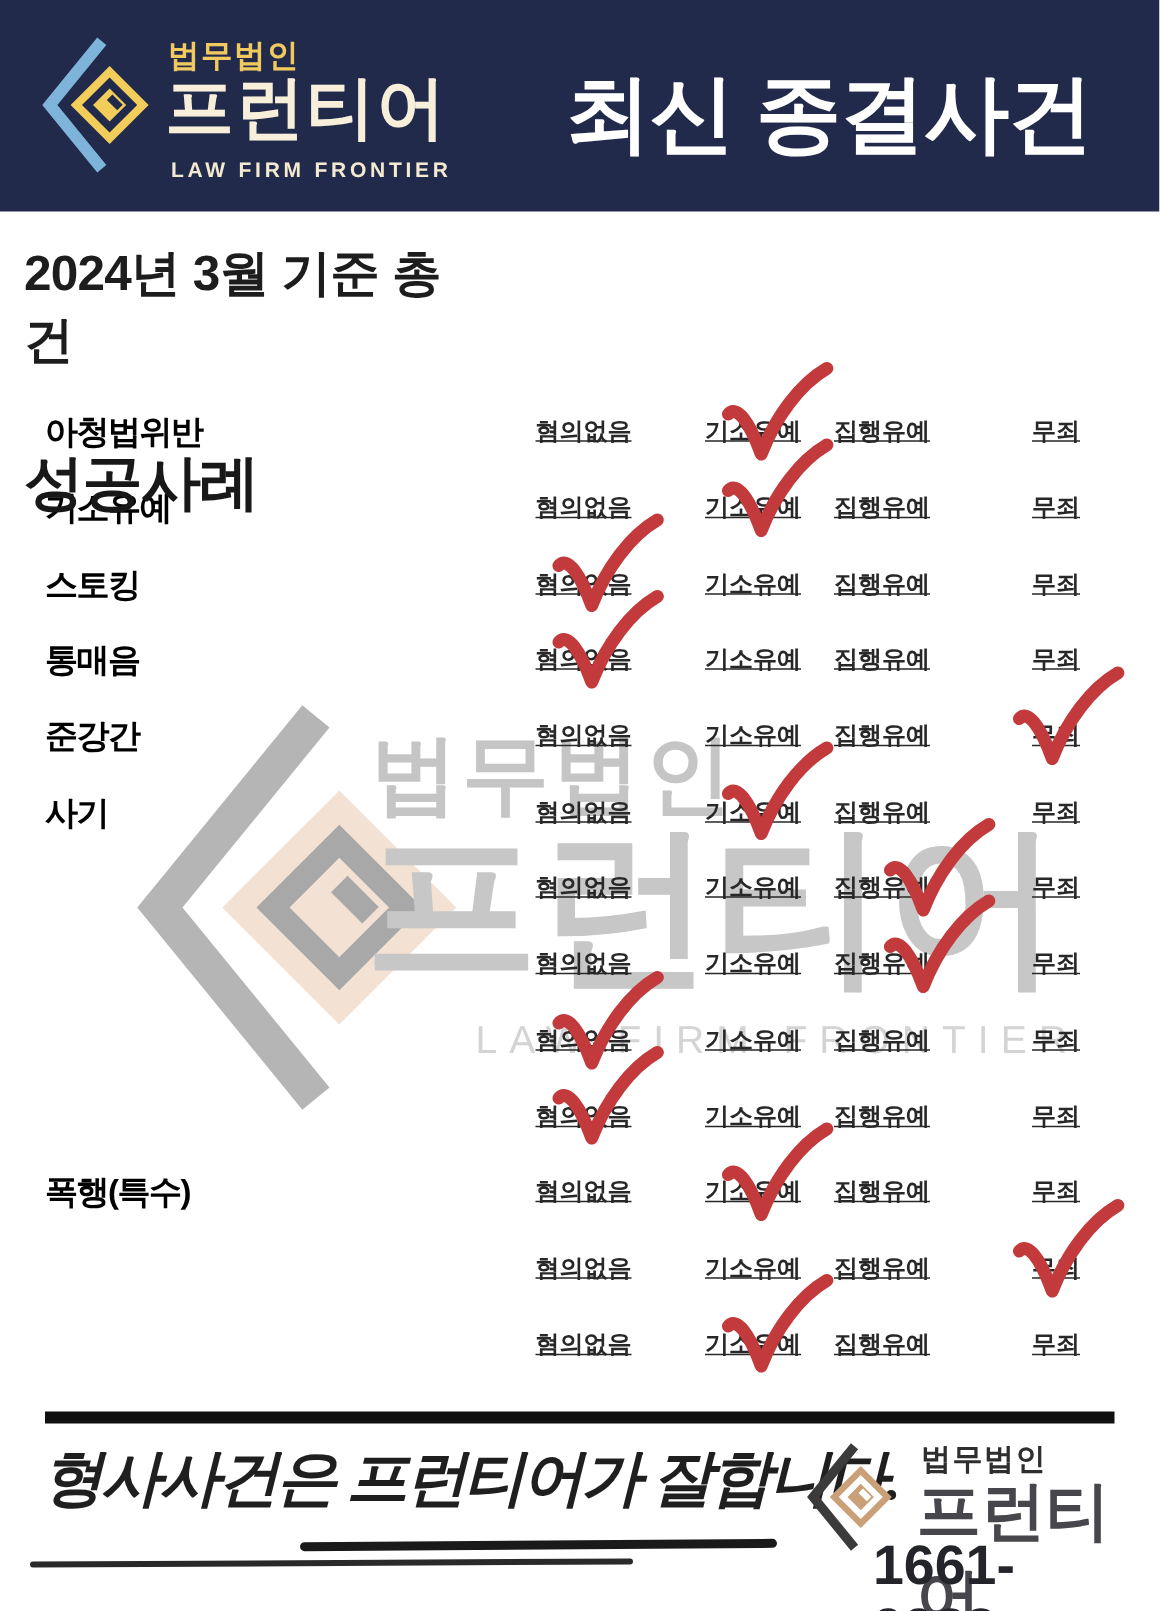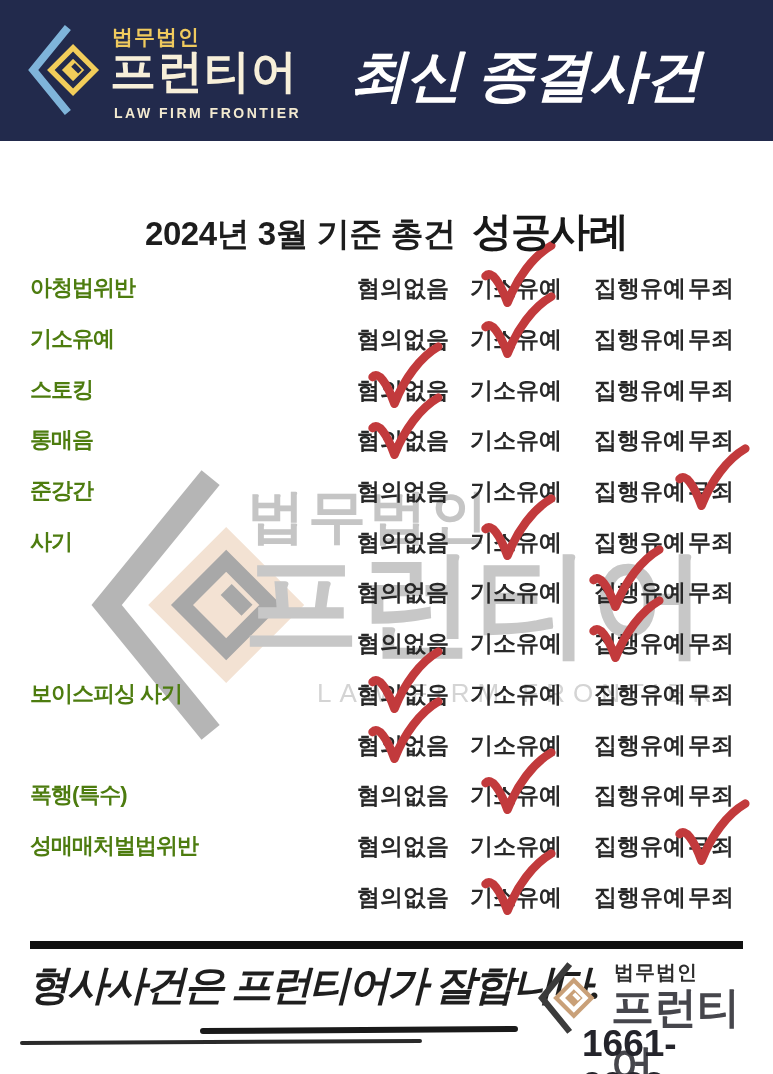--- a/index.html
+++ b/index.html
@@ -6,50 +6,50 @@
   body { width:773px; height:1074px; overflow:hidden; background:#fff;
          font-family:"Liberation Sans", sans-serif; position:relative; }
   #page { position:absolute; inset:0; width:773px; height:1074px; background:#fff; }
 
   
   .header { position:absolute; left:0; top:0; width:773px; height:141px; background:#222a4c; }
   .hmark { position:absolute; left:28px; top:16px; width:78px; height:108px; }
   .h-brand-small { position:absolute; left:112px; top:23px; font-size:21px; font-weight:800; color:#f0ca5e; letter-spacing:1px; }
   .h-brand-large { position:absolute; left:110px; top:44px; font-size:46px; font-weight:900; color:#f7efd9; letter-spacing:1px; line-height:1.2; }
   .h-brand-sub   { position:absolute; left:114px; top:105px; font-size:14px; font-weight:700; color:#f3ead0; letter-spacing:2.5px; }
-  .h-title { position:absolute; left:350px; right:18px; top:38px; 
-             font-size:57px; font-weight:900; color:#ffffff; letter-spacing:-1px;font-style:italic; }
+  .h-title { position:absolute; left:350px; right:18px; top:38px; text-align:center;
+             font-size:57px; font-weight:900; color:#ffffff; letter-spacing:-1px; }
 
   
   .subtitle { position:absolute; left:0; top:160px; width:773px; display:flex;
-              justify-content:center; align-items:baseline; z-index:2; }
+              justify-content:center; align-items:baseline; z-index:2;flex-direction:column; }
   .sub-prefix { font-size:33px; font-weight:600; color:#1d1d1d; letter-spacing:-0.5px; }
   .sub-count { font-size:57px; font-weight:700; line-height:1; margin:0 3px 0 10px; letter-spacing:1px; }
   .count-digit { position:relative; display:inline-block; }
   .count-digit::before { content:''; position:absolute; top:-9px; left:50%; transform:translateX(-50%);
               width:10px; height:10px; border-radius:50%; background:currentColor; }
   .sub-unit { font-size:33px; font-weight:600; color:#1d1d1d; }
   .sub-brush { font-family:"Liberation Serif", serif; font-size:40px;
                font-weight:700; color:#181818; margin-left:16px; letter-spacing:-1px;margin-top:44px; }
 
   
   .watermark { position:absolute; inset:0; z-index:0; pointer-events:none; }
   .wmark { position:absolute; left:82px; top:462px; width:252px; height:286px; }
   .wm-small { position:absolute; left:247px; top:478px; font-size:58px; font-weight:800; color:#c5c5c5; letter-spacing:3px; }
   .wm-large { position:absolute; left:243px; top:540px; font-size:116px; font-weight:900; color:#c7c7c7; letter-spacing:0px; line-height:1.1; }
   .wm-sub   { position:absolute; left:317px; top:678px; font-size:26px; font-weight:400; color:#d4d4d4; letter-spacing:8px; }
 
   
   .case-table { position:absolute; left:30px; top:263px; width:713px; z-index:1; }
   .case-row { position:relative; height:50.7px; }
   .case-label { position:absolute; left:0; top:50%; transform:translateY(-50%);
-                font-size:22px; font-weight:800; color:#4d7c0f; letter-spacing:-1px; white-space:nowrap; }
+                font-size:22px; font-weight:800; color:#000000; letter-spacing:-1px; white-space:nowrap; }
   .case-option { position:absolute; top:50%; transform:translateY(-50%);
-                 font-size:23px; font-weight:800; color:#282828; letter-spacing:0px; white-space:nowrap; }
-  .opt0 { left:327px; } .opt1 { left:440px; } .opt2 { left:564px;text-align:right; } .opt3 { left:658px; }
+                 font-size:16px; font-weight:800; color:#282828; letter-spacing:0px; white-space:nowrap;text-decoration:underline; }
+  .opt0 { left:327px; } .opt1 { left:440px; } .opt2 { left:526px;text-align:right; } .opt3 { left:658px; }
   .check-wrap { position:absolute; width:86px; height:80px; top:-25px; }
   .check-wrap svg { width:100%; height:100%; }
   .col0 { left:331px; } .col1 { left:444px; } .col2 { left:552px; } .col3 { left:638px; }
 
   
   .footer-rule { position:absolute; left:30px; top:941px; width:713px; height:8px; background:#101010; }
   .slogan { position:absolute; left:28px; top:958px; width:510px;
             font-family:"Liberation Serif", serif; font-style:italic; font-weight:700;
             font-size:41px; color:#1f1f1f; letter-spacing:-2px; white-space:nowrap; }
   .brushline-a { position:absolute; left:200px; top:1027px; width:318px; height:6px; background:#1a1a1a;
@@ -171,21 +171,20 @@
       <div class="case-row">
         <span class="case-option opt0">혐의없음</span>
         <span class="case-option opt1">기소유예</span>
         <span class="case-option opt2">집행유예</span>
         <span class="case-option opt3">무죄</span>
         <div class="check-wrap col2"><svg viewBox="0 0 90 84">
             <path d="M12,40 C18,33 27,46 35,68 C45,42 62,19 81,8" fill="none" stroke="#c23a3c" stroke-width="9" stroke-linecap="round" stroke-linejoin="round"></path>
           </svg></div>
       </div>
       <div class="case-row">
-        <div class="case-label">보이스피싱 사기</div>
         <span class="case-option opt0">혐의없음</span>
         <span class="case-option opt1">기소유예</span>
         <span class="case-option opt2">집행유예</span>
         <span class="case-option opt3">무죄</span>
         <div class="check-wrap col0"><svg viewBox="0 0 90 84">
             <path d="M12,40 C18,33 27,46 35,68 C45,42 62,19 81,8" fill="none" stroke="#c23a3c" stroke-width="9" stroke-linecap="round" stroke-linejoin="round"></path>
           </svg></div>
       </div>
       <div class="case-row">
         <span class="case-option opt0">혐의없음</span>
@@ -200,21 +199,20 @@
         <div class="case-label">폭행(특수)</div>
         <span class="case-option opt0">혐의없음</span>
         <span class="case-option opt1">기소유예</span>
         <span class="case-option opt2">집행유예</span>
         <span class="case-option opt3">무죄</span>
         <div class="check-wrap col1"><svg viewBox="0 0 90 84">
             <path d="M12,40 C18,33 27,46 35,68 C45,42 62,19 81,8" fill="none" stroke="#c23a3c" stroke-width="9" stroke-linecap="round" stroke-linejoin="round"></path>
           </svg></div>
       </div>
       <div class="case-row">
-        <div class="case-label">성매매처벌법위반</div>
         <span class="case-option opt0">혐의없음</span>
         <span class="case-option opt1">기소유예</span>
         <span class="case-option opt2">집행유예</span>
         <span class="case-option opt3">무죄</span>
         <div class="check-wrap col3"><svg viewBox="0 0 90 84">
             <path d="M12,40 C18,33 27,46 35,68 C45,42 62,19 81,8" fill="none" stroke="#c23a3c" stroke-width="9" stroke-linecap="round" stroke-linejoin="round"></path>
           </svg></div>
       </div>
       <div class="case-row">
         <span class="case-option opt0">혐의없음</span>

